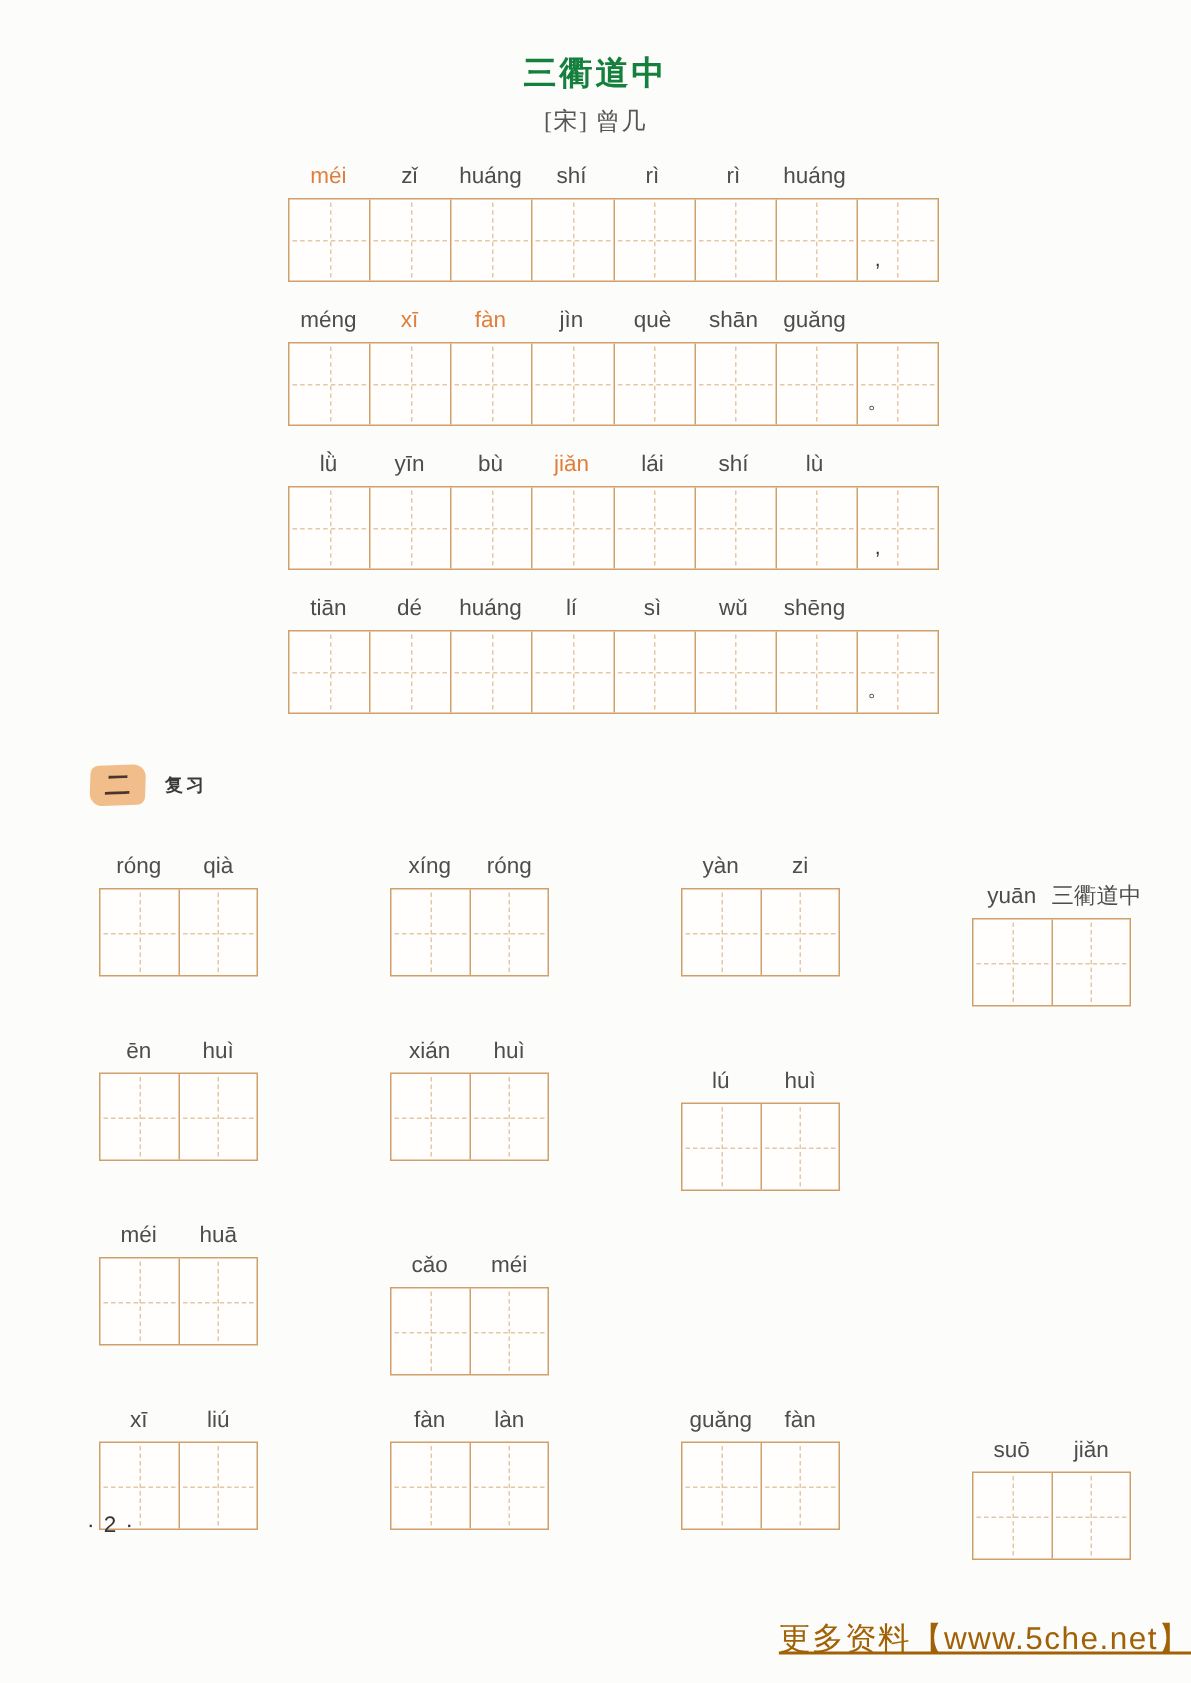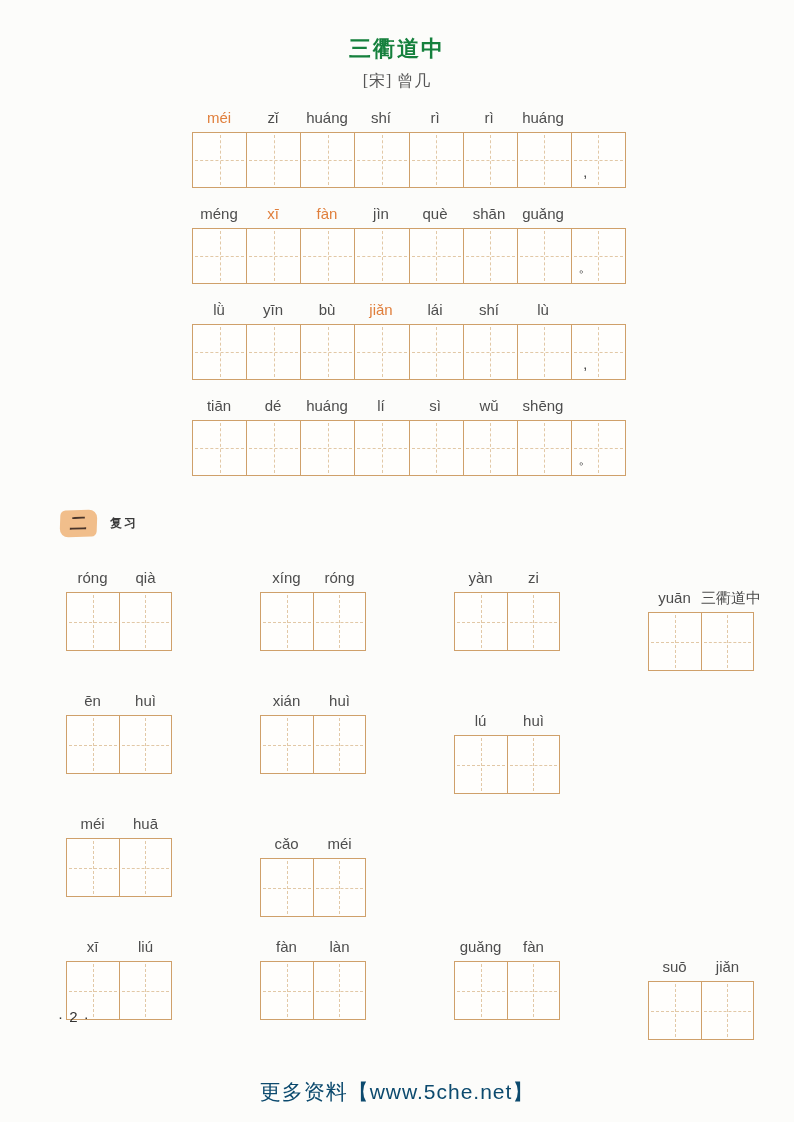--- a/index.html
+++ b/index.html
@@ -149,24 +149,25 @@
     left:58px;
     top:1008px;
     font-size:15px;
     color:#333;
     letter-spacing:1px;
   }
   .site-footer{
     position:absolute;
     left:0;right:0;
     top:1078px;
-    text-align:center;
+    text-align:right;
     font-size:21px;
-    color:#0c4a6e;
+    color:#a16207;
     letter-spacing:1px;
+    text-decoration:underline;
   }
 </style>
 </head>
 <body>
 
 <div class="doc-title">三衢道中</div>
 <div class="doc-author">[宋] 曾几</div>
 
 <div class="poem-section">
     <div class="poem-row">

